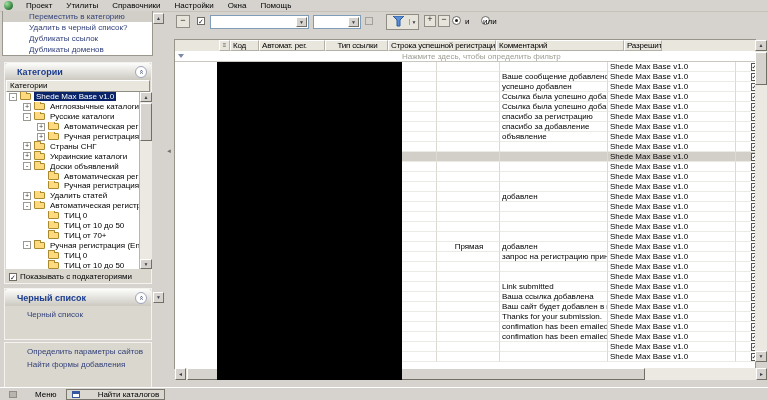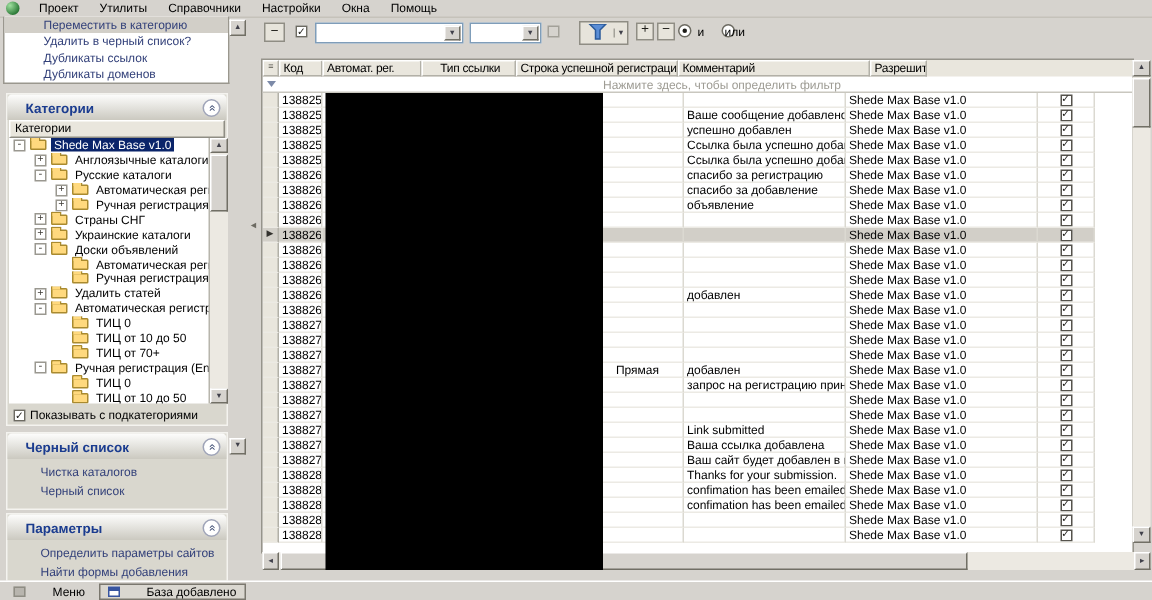--- a/index.html
+++ b/index.html
@@ -99,21 +99,21 @@
   .radio { width:9px; height:9px; border-radius:50%; background:#fff; border:1px solid #6d6b62;
            display:inline-block; position:relative; }
   .radio .dot { position:absolute; left:2px; top:2px; width:3px; height:3px; border-radius:50%;
                 background:#1d1c18; }
   .radio1 { left:452px; top:16px; } .rlab1 { left:465px; top:17px; }
   .radio2 { left:470px; top:16px; } .rlab2 { left:483px; top:17px; }
 
   
   .grid { left:175px; top:40px; width:580px; height:328px; background:#fff;
           outline:1px solid #96948b; overflow:hidden; }
-  .ghead, .row, .gfilter { display:flex; }
+  .ghead, .row, .gfilter { display:flex;padding-left:44px; }
   .ghead { height:11px; background:#e9e6dd; }
   .hc { border-right:1px solid #b2b0a7; border-bottom:1px solid #b2b0a7;
         border-top:1px solid #fff; border-left:1px solid #fff;
         padding-left:2px; line-height:9px; white-space:nowrap; overflow:hidden;
         letter-spacing:-0.2px; }
   .gfilter { height:11px; border-bottom:1px solid #c9c7bf; position:relative; }
   .funnel { position:absolute; left:3px; top:3px; width:0; height:0;
             border-left:3px solid transparent; border-right:3px solid transparent;
             border-top:4px solid #7c8aa8; }
   .fhint { position:absolute; left:227px; top:0; line-height:11px; color:#9e9c94; white-space:nowrap; }
@@ -302,31 +302,26 @@
   </div>
 </div>
 
 
 <div class="abs panel panel-bl">
   <div class="phead">
     <span class="ptitle">Черный список</span>
     <span class="pchev">«</span>
   </div>
   <div>
-      <div class="plink">Чистка каталогов</div>
       <div class="plink">Черный список</div>
     </div>
 </div>
 
 
 <div class="abs panel panel-pr">
-  <div class="phead">
-    <span class="ptitle">Параметры</span>
-    <span class="pchev">«</span>
-  </div>
   <div>
       <div class="plink">Определить параметры сайтов</div>
       <div class="plink">Найти формы добавления</div>
     </div>
 </div>
 
 
 <div class="abs tbtn tb-minus1">−</div>
 <span class="abs cbx tb-cb1">✓</span>
 <div class="abs combo combo1">
@@ -746,18 +741,18 @@
 <div class="abs redaction"></div>
 
 
 <div class="abs statusbar">
     <div class="stab">
       <span class="sicon gray"></span>
       <span>Меню</span>
     </div>
     <div class="stab active">
       <span class="sicon blue"></span>
-      <span>База добавлено</span>
+      <span>Найти каталогов</span>
     </div>
   </div>
 
 
 
 
 </body></html>

